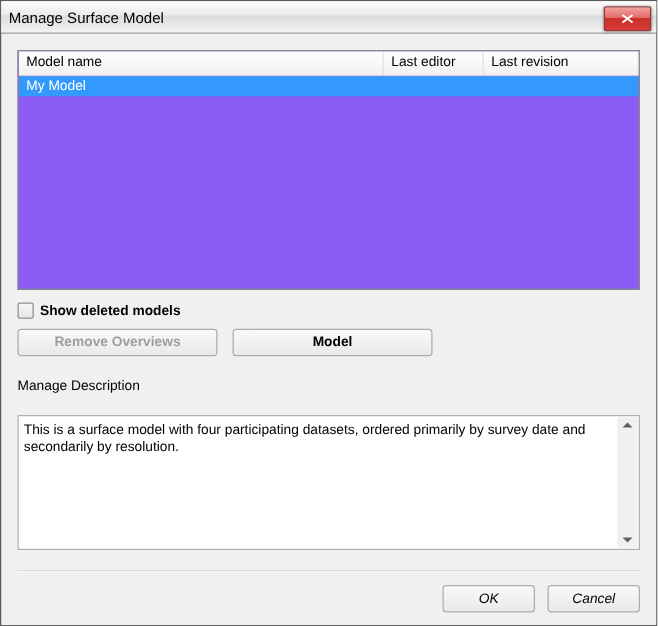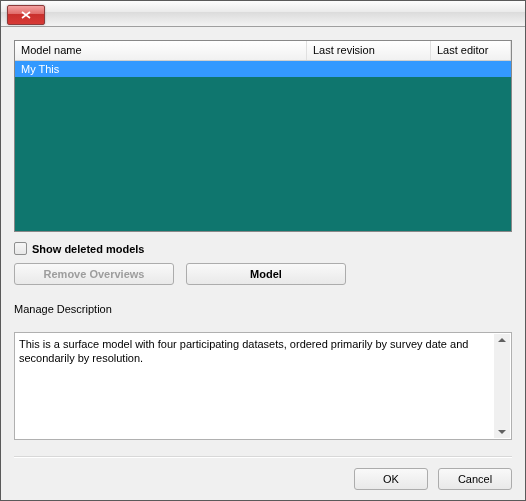--- a/index.html
+++ b/index.html
@@ -3,69 +3,70 @@
 <meta charset="utf-8">
 <style>
   html,body{margin:0;padding:0;font-family:"Segoe UI",Tahoma,Arial,sans-serif;font-size:11px;color:#000;}
   body{background:#fff;}
   .window{width:526px;height:501px;border:1px solid #5a5a5a;background:#f0f0f0;box-sizing:border-box;display:flex;flex-direction:column;}
   .titlebar{height:26px;background:linear-gradient(to bottom,#fdfdfd 0%,#eaeaea 45%,#dcdcdc 46%,#f3f3f3 100%);border-bottom:1px solid #9f9f9f;display:flex;align-items:center;box-sizing:border-box;padding:0 0 0 6px;}
   .titlebar-title{flex:1;font-size:12px;color:#000;overflow:hidden;white-space:nowrap;}
   .close-btn{width:36px;height:18px;margin:2px 4px 0 0;border:1px solid #8b3a3a;border-radius:2px;background:linear-gradient(to bottom,#f3a1a0 0%,#e06a67 45%,#c9302c 46%,#d83a36 100%);display:flex;align-items:center;justify-content:center;box-shadow:0 0 2px rgba(0,0,0,0.3);}
   .close-btn svg{display:block;}
   .client{flex:1;padding:13px 13px 10px 13px;display:flex;flex-direction:column;box-sizing:border-box;}
-  .listview{height:192px;border:1px solid #888;background:#0f766e;box-sizing:border-box;position:relative;overflow:hidden;}
+  .listview{height:192px;border:1px solid #888;background:#8b5cf6;box-sizing:border-box;position:relative;overflow:hidden;}
   .lv-header{display:flex;height:20px;background:linear-gradient(to bottom,#ffffff,#f1f1f1);border-bottom:1px solid #d0d0d0;box-sizing:border-box;}
   .lv-hcell{box-sizing:border-box;padding:3px 6px 0 6px;border-right:1px solid #e0e0e0;font-size:11px;color:#000;white-space:nowrap;overflow:hidden;}
   .lv-row{display:flex;height:16px;align-items:center;}
   .lv-row.selected{background:#3399ff;color:#fff;}
   .lv-cell{box-sizing:border-box;padding:0 6px;font-size:11px;white-space:nowrap;overflow:hidden;}
   .lv-cell.blur{color:rgba(255,255,255,0.55);}
   .col-name{width:292px;}
   .col-rev{width:124px;}
   .col-ed{flex:1;}
   .checkbox-row{display:flex;align-items:center;margin-top:10px;font-weight:bold;}
   .checkbox{width:13px;height:13px;border:1px solid #8e8f8f;background:linear-gradient(to bottom,#f6f6f6,#e8e8e8);border-radius:2px;box-sizing:border-box;margin-right:5px;}
   .btn-row{display:flex;gap:12px;margin-top:8px;font-weight:bold;}
   .btn{height:22px;border:1px solid #acacac;border-radius:3px;background:linear-gradient(to bottom,#f9f9f9,#e9e9e9);font-size:11px;color:#000;display:flex;align-items:center;justify-content:center;box-sizing:border-box;padding:0 8px;}
   .btn.disabled{color:#9d9d9d;}
   .btn.wide{width:160px;}
-  .btn.std{width:74px;}
+  .btn.std{width:74px;font-style:italic;}
   .section-label{margin-top:18px;font-size:11px;color:#000;}
   .desc-box{margin-top:17px;height:108px;border:1px solid #b0b0b0;background:#fff;box-sizing:border-box;position:relative;padding:4px 20px 4px 4px;font-size:11px;line-height:14px;color:#000;overflow:hidden;}
   .desc-scroll{position:absolute;right:1px;top:1px;bottom:1px;width:16px;display:flex;flex-direction:column;justify-content:space-between;align-items:center;background:#f0f0f0;}
   .desc-scroll .arrow{width:0;height:0;border-left:4px solid transparent;border-right:4px solid transparent;}
   .desc-scroll .up{border-bottom:4px solid #606060;margin-top:4px;}
   .desc-scroll .down{border-top:4px solid #606060;margin-bottom:4px;}
   .hr{height:1px;background:#d8d8d8;margin-top:16px;border-bottom:1px solid #ffffff;}
   .dialog-btns{display:flex;justify-content:flex-end;gap:10px;margin-top:10px;}
 </style>
 </head>
 <body>
 
 <div class="window">
 
   <div class="titlebar">
+    <div class="titlebar-title">Manage Surface Model</div>
     <div class="close-btn">
       <svg width="10" height="8" viewBox="0 0 10 8">
         <path d="M1 1 L9 7 M9 1 L1 7" stroke="#fff" stroke-width="1.6" fill="none"></path>
       </svg>
     </div>
   </div>
 
   <div class="client">
 
     <div class="listview">
       <div class="lv-header">
         <div class="lv-hcell col-name">Model name</div>
+        <div class="lv-hcell col-ed">Last editor</div>
         <div class="lv-hcell col-rev">Last revision</div>
-        <div class="lv-hcell col-ed">Last editor</div>
       </div>
       <div class="lv-row selected">
-        <div class="lv-cell col-name">My This</div>
+        <div class="lv-cell col-name">My Model</div>
         <div class="lv-cell col-rev blur"></div>
         <div class="lv-cell col-ed blur"></div>
       </div>
     </div>
 
     <div class="checkbox-row">
       <div class="checkbox"></div>
       <span>Show deleted models</span>
     </div>
 

